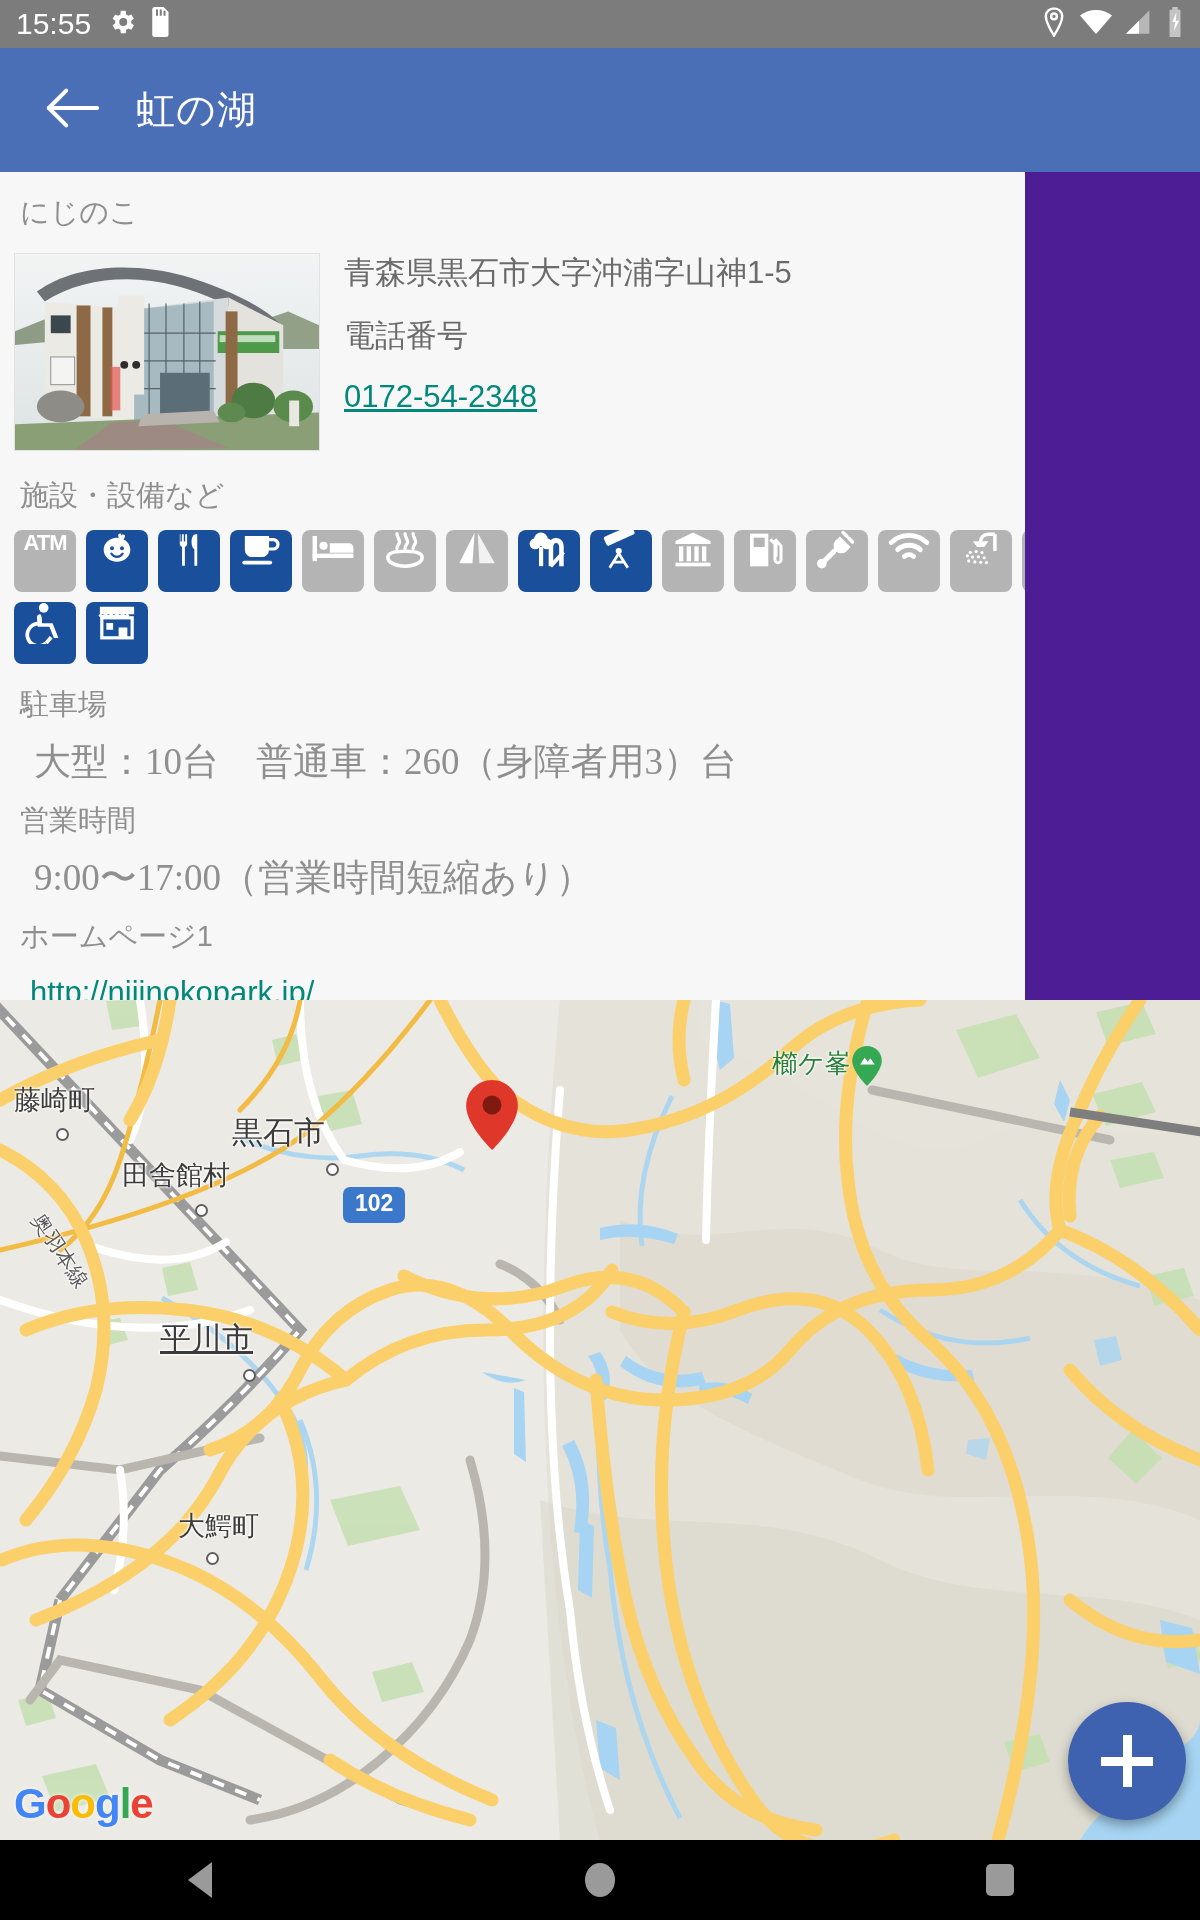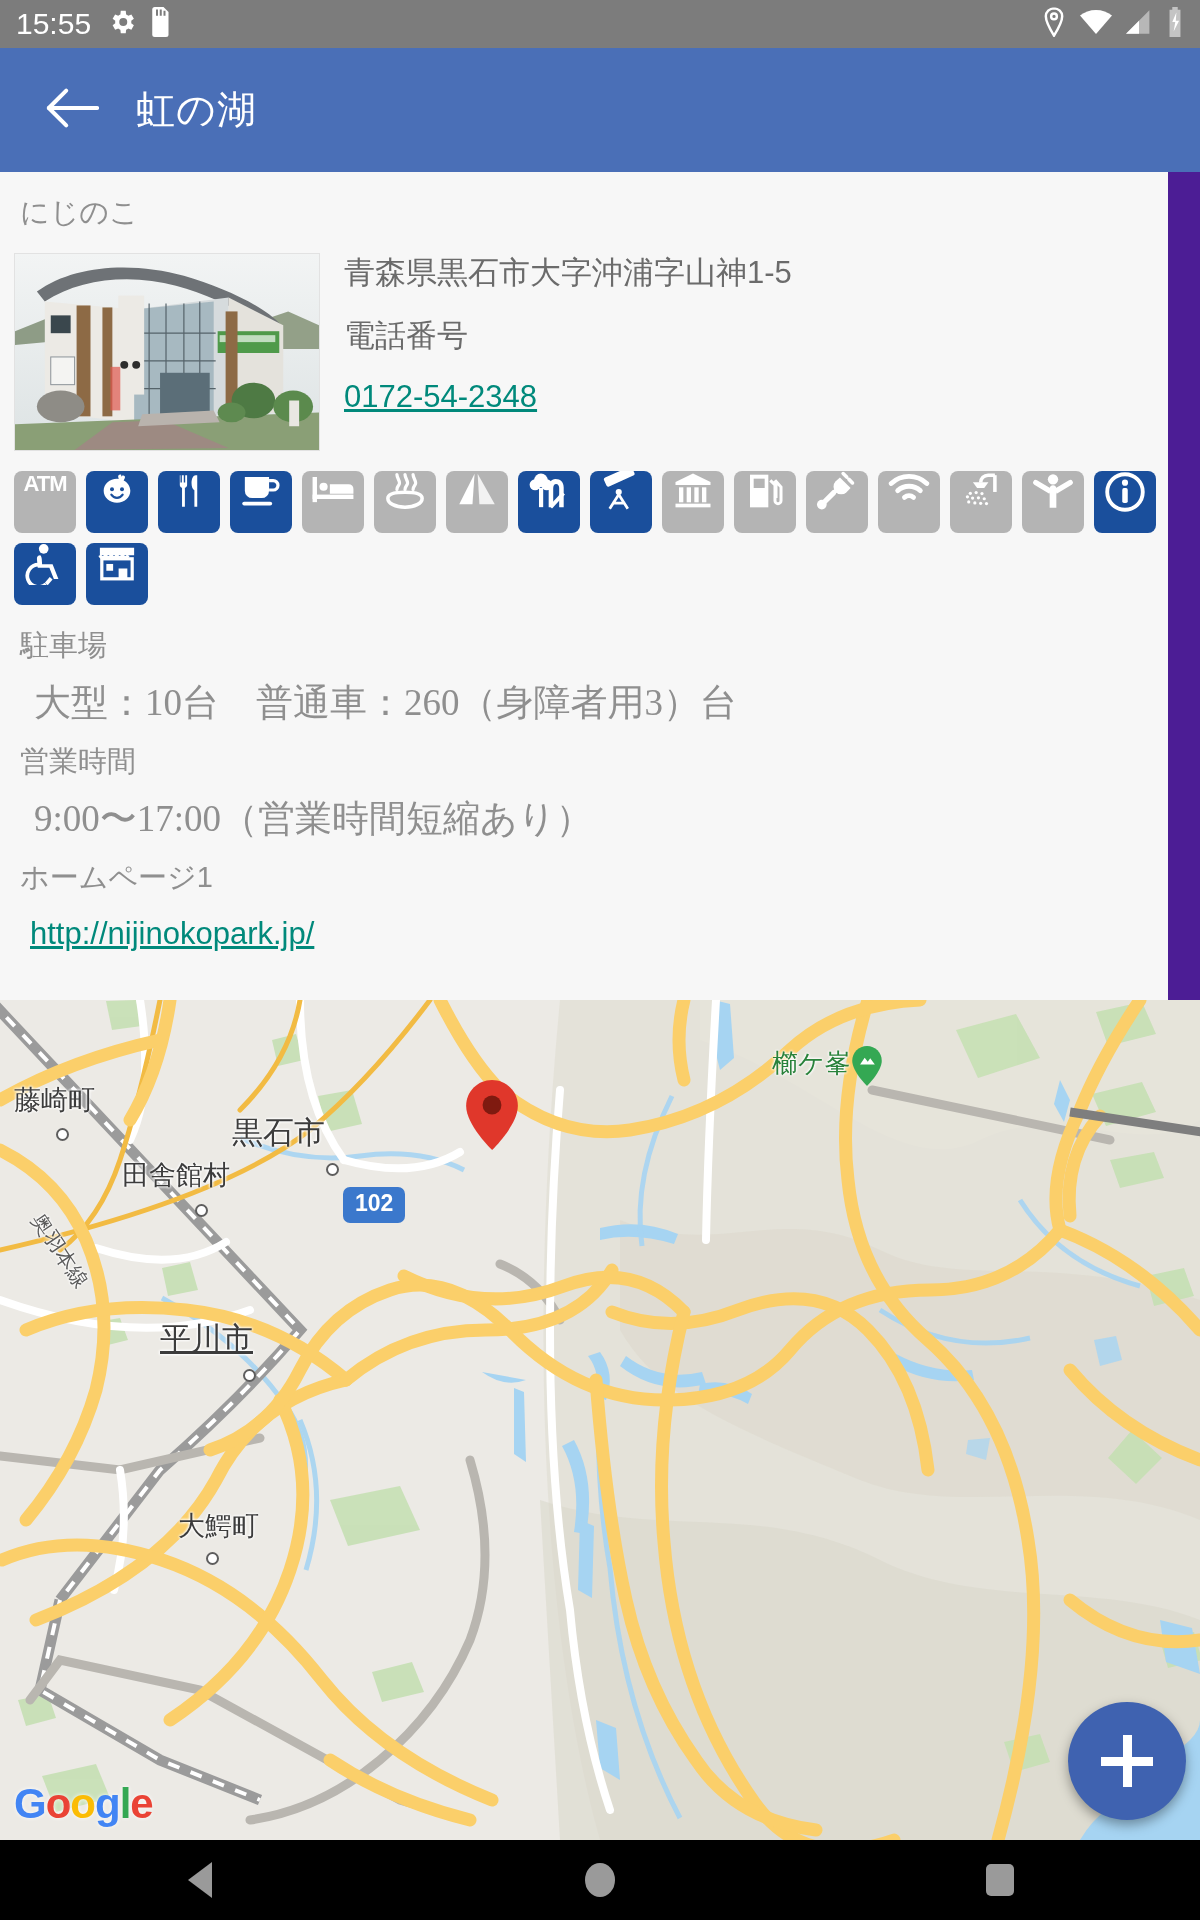--- a/index.html
+++ b/index.html
@@ -35,21 +35,21 @@
     display: flex; align-items: center; justify-content: center;
     cursor: pointer;
   }
   .appbar-title {
     color: #ffffff; font-size: 39px; font-weight: 400;
     margin-left: 16px; letter-spacing: 1px;
   }
 
   
   .content {
-    position: absolute; top: 172px; left: 0; width: 1168px; height: 828px;
+    position: absolute; top: 172px; left: 0; width: 1025px; height: 828px;
     background: #f7f7f7; overflow: hidden;
   }
   .kana {
     color: #8f8f8f; font-size: 29px; margin: 26px 0 0 20px; line-height: 1;
   }
   .info-row { display: flex; margin-top: 26px; padding-left: 14px; }
   .photo {
     width: 306px; height: 198px; flex: none;
     border: 1px solid #e2e2e2; background: #cfd5d8;
     position: relative; overflow: hidden;
@@ -268,20 +268,21 @@
           <rect x="276" y="148" width="10" height="26" fill="#e9e7e2"></rect>
         </svg>
       </div>
       <div class="info-text">
         <div class="addr">青森県黒石市大字沖浦字山神1-5</div>
         <div class="tel-label">電話番号</div>
         <a class="tel-link" href="#">0172-54-2348</a>
       </div>
     </div>
 
+    <div class="sec-label">施設・設備など</div>
 
     <div class="icon-grid">
 
       <div class="fi off">
         <span class="atm-txt">ATM</span>
       </div>
 
       <div class="fi on">
         <svg width="40" height="40" viewBox="0 0 24 24" fill="#fff">
           <path d="M14.5 2.3c-.9-.5-2 .2-1.8 1.2l.3 1.3a8 8 0 00-1-.1c-4.4 0-8 3.2-8 7.2s3.6 7.2 8 7.2 8-3.2 8-7.2c0-2.6-1.6-5-4-6.2l.7-1.5c.4-.8-.3-1.6-1.1-1.5-.4 0-.8.3-1 .7z"></path>

